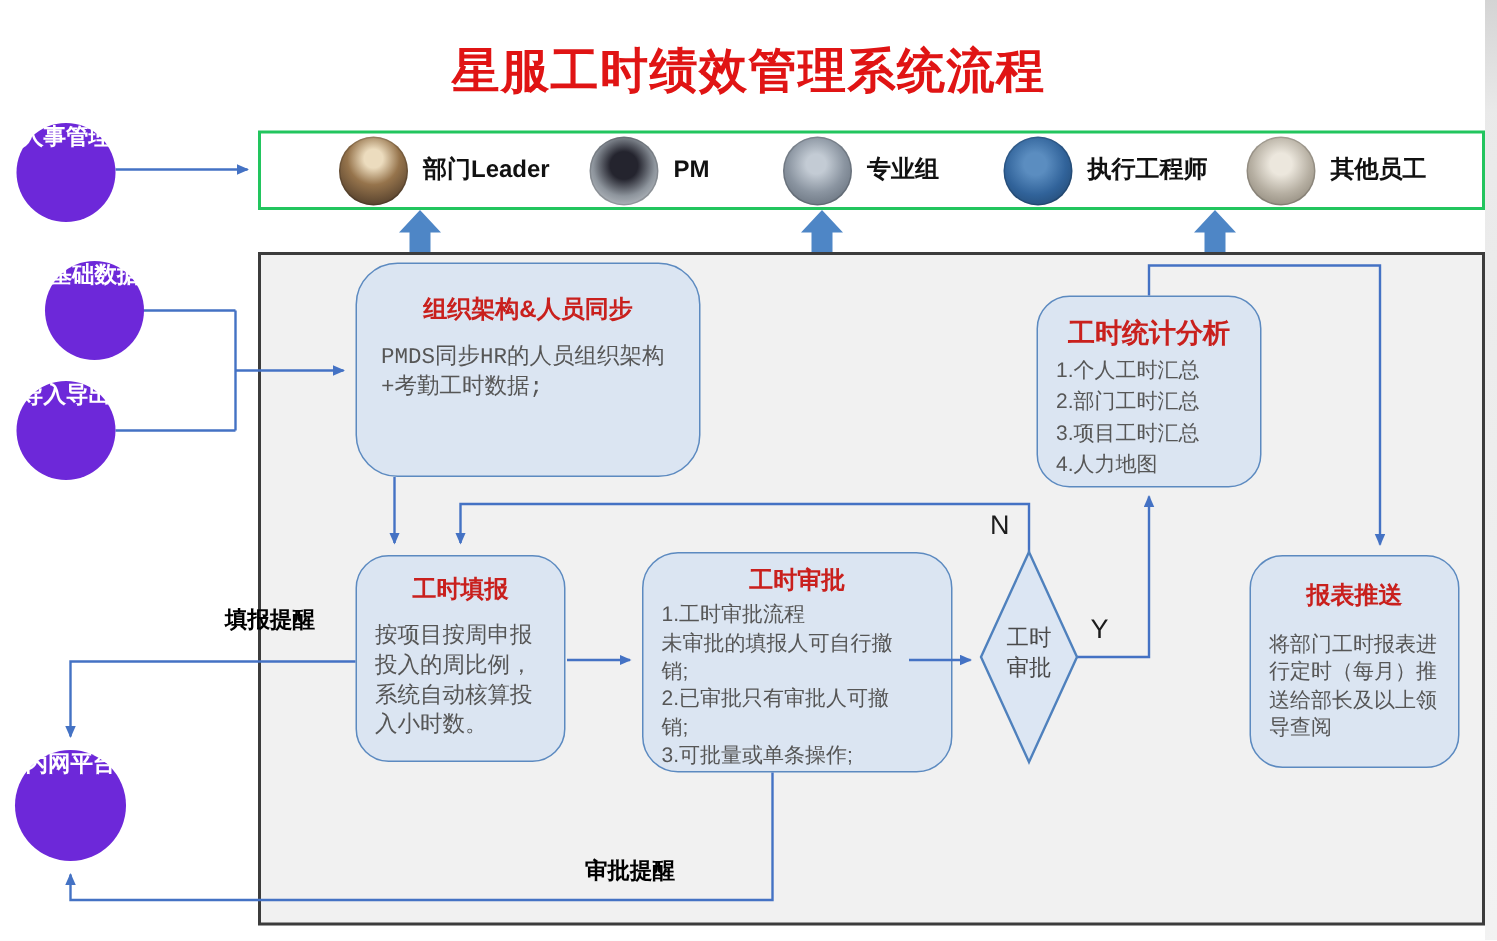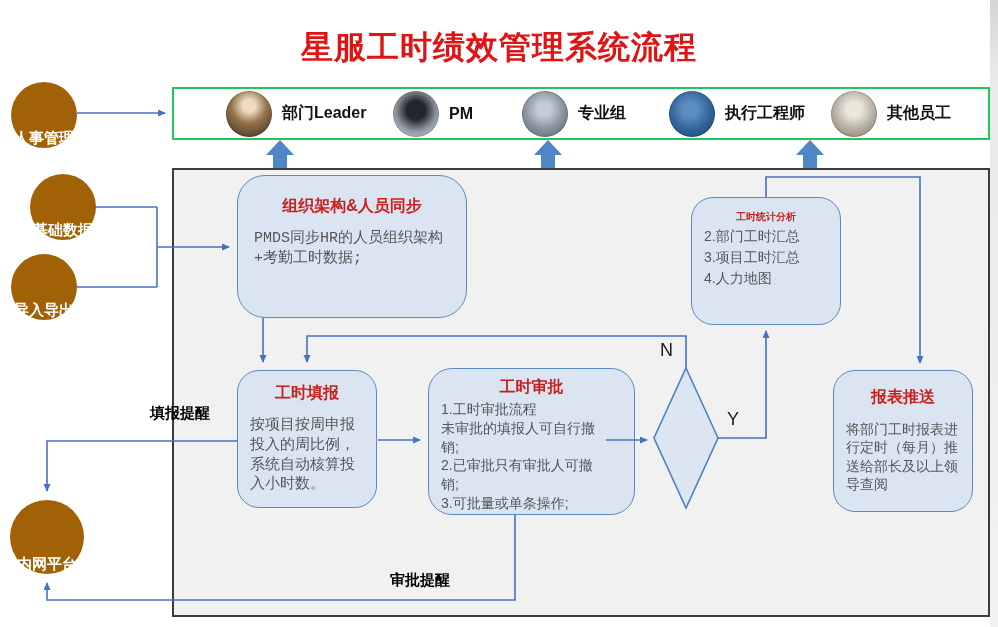--- a/index.html
+++ b/index.html
@@ -16,42 +16,42 @@
   .role-item { position:absolute; top:0; height:100%; display:flex; align-items:center; gap:10px; }
   .avatar { width:46px; height:46px; border-radius:50%; flex:0 0 46px; box-shadow:0 0 0 1px rgba(0,0,0,.15) inset; }
   .av-leader   { background:radial-gradient(circle at 50% 32%, #ecdcbe 0 16%, #96744c 45%, #5c4630 78%); }
   .av-pm       { background:radial-gradient(circle at 50% 42%, #24242e 0 26%, #8d949c 58%, #c8ccd1 90%); }
   .av-group    { background:radial-gradient(circle at 48% 40%, #c3cbd4 0 18%, #8b95a1 52%, #66707c 85%); }
   .av-engineer { background:radial-gradient(circle at 46% 40%, #5b8dc0 0 20%, #31639a 55%, #234a74 85%); }
   .av-other    { background:radial-gradient(circle at 50% 40%, #ece7dd 0 20%, #b6afa2 55%, #8b8477 88%); }
   .role-label { font-size:16px; font-weight:bold; color:#111111; white-space:nowrap; }
 
   
-  .node { position:absolute; border-radius:50%; background:#a16207;
-          display:flex; align-items:flex-end; justify-content:center;
+  .node { position:absolute; border-radius:50%; background:#6d28d9;
+          display:flex; align-items:flex-start; justify-content:center;
           color:#ffffff; font-size:15px; font-weight:bold; z-index:3; }
   .node-66 { width:66px; height:66px; }
   .node-74 { width:74px; height:74px; }
 
   
   .main { position:absolute; left:172px; top:168px; width:818px; height:449px;
           background:#f1f1f1; border:2px solid #3c3c3c; z-index:1; }
 
   
   .pbox { position:absolute; background:#dbe5f2; border:1.5px solid #5c8ac0; z-index:2; }
   .pbox-title { text-align:center; font-weight:bold; color:#c9201d; font-size:16px; }
   .pbox-body { color:#565656; font-size:15px; line-height:1.32; white-space:pre-line; }
   .pbox-list { color:#565656; font-size:14px; line-height:1.5; list-style:none; }
 
   #box-org     { left:237px; top:175px; width:230px; height:143px; border-radius:28px; }
   #box-org .pbox-title { margin-top:20px; }
   #box-org .pbox-body  { margin:12px 14px 0 16px;font-family:Liberation Mono, monospace; }
 
   #box-stats   { left:691px; top:197px; width:150px; height:128px; border-radius:22px; }
-  #box-stats .pbox-title { margin-top:12px; font-size:10px; }
+  #box-stats .pbox-title { margin-top:12px; font-size:18px; }
   #box-stats .pbox-list  { margin:2px 0 0 12px; font-size:14px; }
 
   #box-fill    { left:237px; top:370px; width:140px; height:138px; border-radius:22px; }
   #box-fill .pbox-title { margin-top:12px; }
   #box-fill .pbox-body  { margin:10px 8px 0 12px; }
 
   #box-approve { left:428px; top:368px; width:207px; height:147px; border-radius:24px; }
   #box-approve .pbox-title { margin-top:8px; }
   #box-approve .pbox-body  { margin:2px 24px 0 12px; font-size:14px; line-height:1.34; }
 
@@ -122,20 +122,21 @@
   <div class="main"></div>
 
   <div class="pbox" id="box-org">
     <div class="pbox-title">组织架构&amp;人员同步</div>
     <div class="pbox-body">PMDS同步HR的人员组织架构+考勤工时数据;</div>
   </div>
 
   <div class="pbox" id="box-stats">
     <div class="pbox-title">工时统计分析</div>
     <ul class="pbox-list">
+      <li>1.个人工时汇总</li>
       <li>2.部门工时汇总</li>
       <li>3.项目工时汇总</li>
       <li>4.人力地图</li>
     </ul>
   </div>
 
   <div class="pbox" id="box-fill">
     <div class="pbox-title">工时填报</div>
     <div class="pbox-body">按项目按周申报投入的周比例，系统自动核算投入小时数。</div>
   </div>
@@ -173,19 +174,23 @@
       <path d="M 515 515 V 600 H 47 V 583" marker-end="url(#arw)"></path>
     </g>
     <polygon points="686,368 718,438 686,508 654,438" fill="#dce6f3" stroke="#4f81bd" stroke-width="1.6"></polygon>
     <g fill="#4e86c6">
       <path d="M266,155 L280,140 L294,155 L287,155 L287,168 L273,168 L273,155 Z"></path>
       <path d="M534,155 L548,140 L562,155 L555,155 L555,168 L541,168 L541,155 Z"></path>
       <path d="M796,155 L810,140 L824,155 L817,155 L817,168 L803,168 L803,155 Z"></path>
     </g>
   </svg>
 
+  <div class="diamond-label">
+    <div>工时</div>
+    <div>审批</div>
+  </div>
   <div class="branch" id="branch-n">N</div>
   <div class="branch" id="branch-y">Y</div>
 
   <div class="annotation" id="ann-fill">填报提醒</div>
   <div class="annotation" id="ann-approve">审批提醒</div>
 
 </div>
 
 </body></html>

